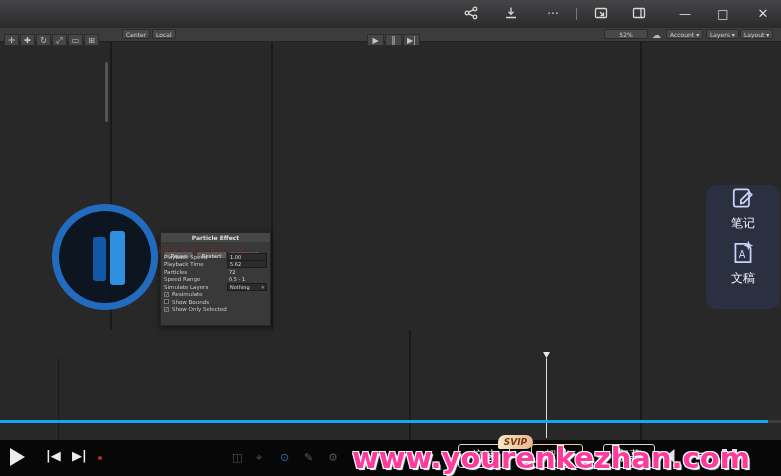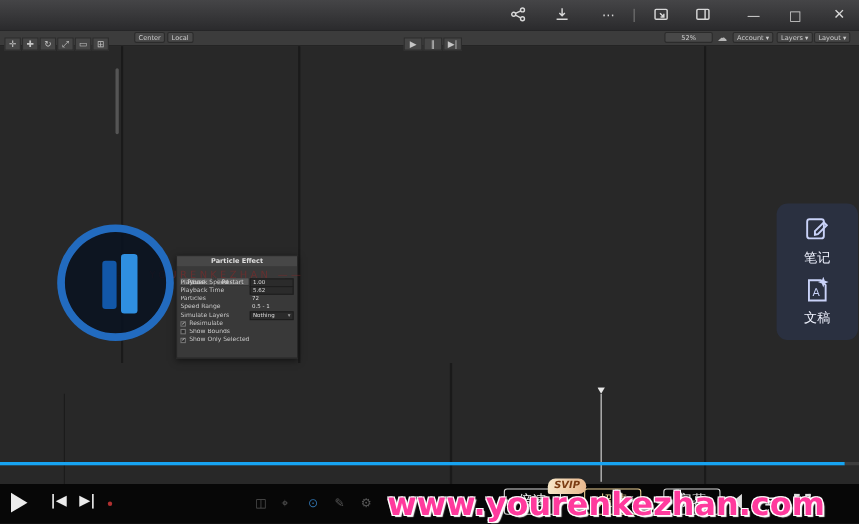--- a/index.html
+++ b/index.html
@@ -911,21 +911,21 @@
       </div>
   </div>
 
   <div class="abs brand-sub">—— YOURENKEZHAN ——</div>
   <div class="abs brand-logo">
     <span class="abs" style="left:34px;top:26px;width:13px;height:44px;background:#1257a8;border-radius:3px;"></span>
     <span class="abs" style="left:51px;top:20px;width:15px;height:54px;background:#2f8fe0;border-radius:3px;"></span>
   </div>
 
   <div class="abs notespanel">
-    <div style="padding-top:10px;font-family:Liberation Serif, serif;">
+    <div style="">
       <svg width="26" height="26" viewBox="0 0 24 24" fill="none" stroke="#c9d2f8" stroke-width="1.6">
         <rect x="3.5" y="4" width="14" height="16" rx="2"></rect>
         <path d="M10 14 L17.5 6.5 L20 9 L12.5 16.5 L10 17 Z"></path>
       </svg>
       <div class="np-label">笔记</div>
     </div>
     <div style="padding-top:8px;">
       <svg width="26" height="26" viewBox="0 0 24 24" fill="none" stroke="#c9d2f8" stroke-width="1.6">
         <path d="M5 3.5 h10 l4 4 V20.5 H5 Z"></path>
         <text x="8" y="17" font-size="9" fill="#c9d2f8" stroke="none" font-family="DejaVu Sans, sans-serif">A</text>

